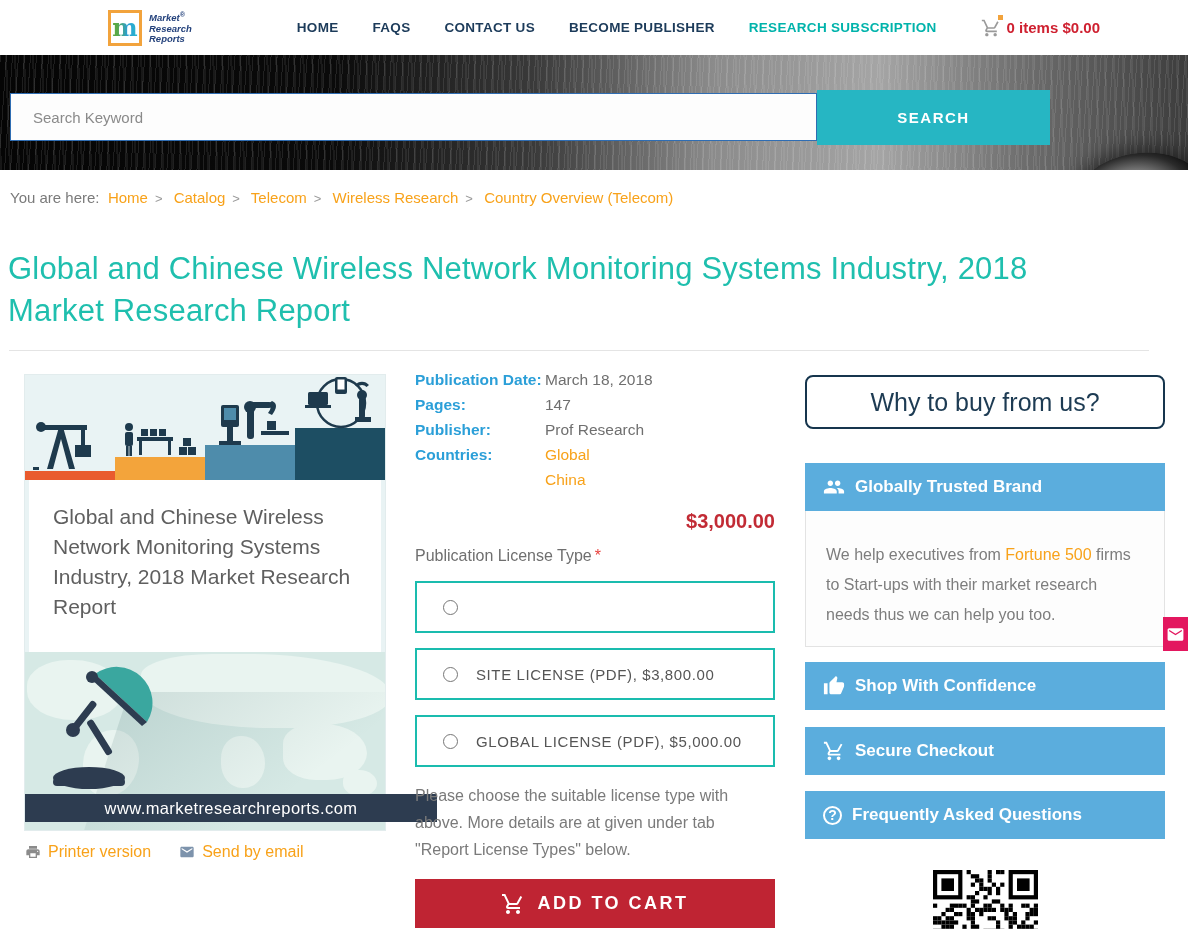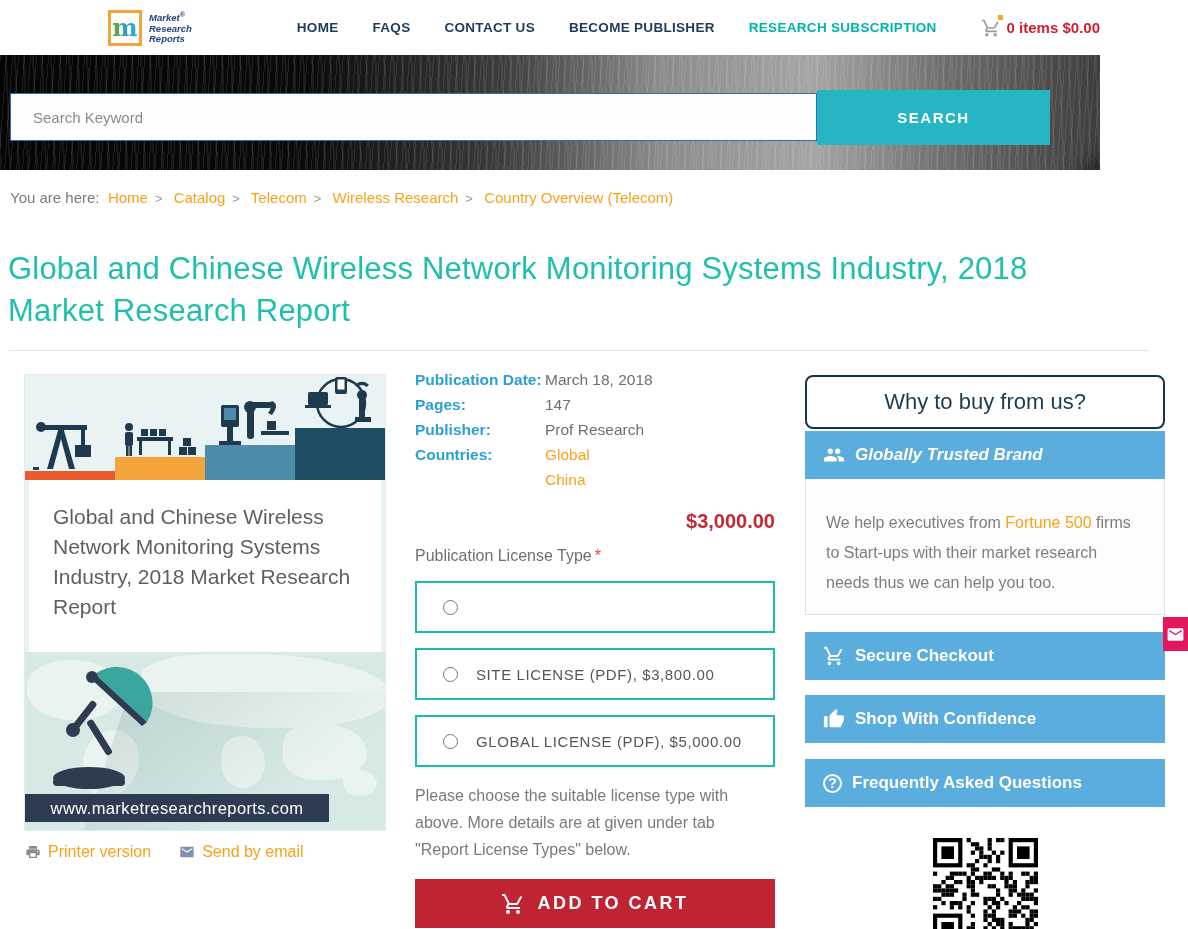--- a/index.html
+++ b/index.html
@@ -17,21 +17,21 @@
   .nav { display:flex; align-items:center; gap:34px; margin-left:auto; }
   .nav a { text-decoration:none; font-size:13.5px; font-weight:bold; letter-spacing:.3px; color:#1c3b5a; cursor:pointer; }
   .nav a.nav-accent { color:#00b3ab; }
   .cart-link { display:flex; align-items:center; gap:6px; margin-left:44px; margin-right:88px; cursor:pointer; text-decoration:none; }
   .cart-ico { position:relative; width:20px; height:20px; color:#9a9a9a; }
   .cart-ico svg { width:20px; height:20px; fill:currentColor; }
   .cart-badge { position:absolute; right:-2px; top:-3px; width:5px; height:5px; background:#f2a33c; }
   .cart-text { font-size:15px; font-weight:bold; color:#cf2030; }
 
   
-  .hero { position:absolute; left:0; top:55px; width:1100px; height:115px; background:#0c0c0c; overflow:hidden; }
+  .hero { position:absolute; left:0; top:55px; width:1188px; height:115px; background:#0c0c0c; overflow:hidden; }
   .hero-photo { position:absolute; inset:0;
     background:
       repeating-linear-gradient(94deg, rgba(255,255,255,.10) 0 1px, rgba(0,0,0,0) 1px 6px),
       repeating-linear-gradient(88deg, rgba(255,255,255,.07) 0 2px, rgba(0,0,0,0) 2px 9px),
       linear-gradient(90deg,#050505 0%,#0a0a0a 28%,#3a3a3a 45%,#8b8b8b 60%,#a5a5a5 74%,#6e6e6e 86%,#3c3c3c 100%);
   }
   .cat-eye { position:absolute; border-radius:50%; }
   .cat-eye.e1 { left:1075px; top:98px; width:130px; height:86px;
     background:radial-gradient(ellipse at 45% 45%, #e9e9e9 0 12%, #8f8f8f 26%, #2a2a2a 55%, #0c0c0c 70%);
     box-shadow:0 0 18px 6px rgba(0,0,0,.45); transform:rotate(-8deg); }
@@ -57,21 +57,21 @@
 
   
   .cover { position:relative; width:360px; height:455px; background:#e9f3f4; box-shadow:0 0 0 1px #e2eced; }
   .cover-illustration { position:absolute; left:0; top:0; width:360px; height:105px; }
   .cover-card { position:absolute; left:4px; top:105px; width:352px; height:172px; background:#fff; padding:22px 20px 0 24px; }
   .cover-card-text { font-size:21px; color:#5f5f5f; line-height:30px; }
   .cover-map { position:absolute; left:0; top:277px; width:360px; height:178px; background:#d6e9e5; overflow:hidden; }
   .map-blob { position:absolute; background:#e9f4f0; border-radius:45% 55% 50% 50%; }
   .lamp-shadow { position:absolute; left:78px; top:40px; width:260px; height:160px; background:linear-gradient(135deg, rgba(40,90,90,.14), rgba(40,90,90,0) 70%); transform:skewX(-18deg); }
   .lamp { position:absolute; left:18px; top:8px; }
-  .cover-urlbar { position:absolute; left:0; top:419px; width:304px; height:28px; background:#2d3c50; color:#fff; font-size:16.5px; letter-spacing:.4px; display:flex; align-items:center; justify-content:center; }
+  .cover-urlbar { position:absolute; left:0; top:419px; width:412px; height:28px; background:#2d3c50; color:#fff; font-size:16.5px; letter-spacing:.4px; display:flex; align-items:center; justify-content:center; }
   .cover-actions { position:absolute; left:0; top:468px; display:flex; gap:28px; align-items:center; }
   .cover-actions a { display:flex; align-items:center; gap:7px; color:#f8a21a; font-size:16px; text-decoration:none; cursor:pointer; }
   .mini-ico { width:16px; height:16px; color:#8b8b8b; display:inline-flex; }
   .mini-ico svg { width:16px; height:16px; fill:currentColor; }
   .mini-ico.mail { color:#7d93ac; }
 
   
   .detail-row { display:flex; height:25px; align-items:flex-start; }
   .detail-label { width:130px; font-size:15.5px; font-weight:bold; color:#2b9fd8; }
   .detail-value { font-size:15.5px; color:#6f6f6f; }
@@ -81,26 +81,26 @@
   .req { color:#e8413d; margin-left:3px; }
   .license-option { display:flex; align-items:center; gap:18px; height:52px; border:2px solid #1abcae; margin-bottom:15px; padding-left:26px; cursor:pointer; background:#fff; }
   .license-option input { width:15px; height:15px; accent-color:#bbb; cursor:pointer; }
   .license-option .opt-label { font-size:15px; color:#555; letter-spacing:.6px; }
   .license-note { font-size:16px; color:#7a7a7a; line-height:27px; margin-top:2px; width:352px; }
   .add-cart-btn { margin-top:16px; width:360px; height:49px; background:#bf2433; color:#fff; border:none; font-family:"Liberation Sans",sans-serif; font-size:18px; font-weight:bold; letter-spacing:2.5px; cursor:pointer; display:flex; align-items:center; justify-content:center; gap:12px; }
   .add-cart-btn .btn-cart-ico { width:24px; height:24px; color:#fff; }
   .add-cart-btn .btn-cart-ico svg { width:24px; height:24px; fill:currentColor; }
 
   
-  .why-box { width:360px; height:54px; border:2px solid #16354d; border-radius:8px; display:flex; align-items:center; justify-content:center; font-size:22px; color:#1d3b53; background:#fff; }
+  .why-box { width:360px; height:54px; border:2px solid #16354d; border-radius:8px; display:flex; align-items:center; justify-content:center; font-size:25px; color:#1d3b53; background:#fff; }
   .side-bar { width:360px; height:48px; background:#5baddd; color:#fff; display:flex; align-items:center; gap:10px; padding-left:18px; font-size:17px; font-weight:bold; cursor:pointer; }
   .side-bar .bar-ico { width:22px; height:22px; display:inline-flex; color:#fff; }
   .side-bar .bar-ico svg { width:22px; height:22px; fill:currentColor; }
   .q-circle { width:19px; height:19px; border:2px solid #fff; border-radius:50%; font-size:14px; font-weight:bold; display:flex; align-items:center; justify-content:center; }
-  .bar1 { margin-top:2px;font-style:italic; }
+  .bar1 { margin-top:34px; }
   .trusted-body { width:360px; background:#fdfdfd; border:1px solid #e3e3e3; border-top:none; padding:29px 20px 16px 20px; font-size:16px; color:#7d7d7d; line-height:30px; }
   .trusted-body a { color:#f8a21a; text-decoration:none; cursor:pointer; }
   .bar2 { margin-top:15px; }
   .bar3 { margin-top:17px; }
   .bar4 { margin-top:16px; }
   .qr-wrap { margin:31px auto 0 auto; width:105px; height:105px; }
 
   
   .email-tab { position:absolute; right:0; top:617px; width:25px; height:34px; background:#e3175f; display:flex; align-items:center; justify-content:flex-start; padding-left:3px; cursor:pointer; }
   .email-tab svg { width:19px; height:19px; fill:#fff; }
@@ -331,36 +331,36 @@
         <svg viewBox="0 0 24 24">
             <path d="M16 11c1.66 0 2.99-1.34 2.99-3S17.66 5 16 5s-3 1.34-3 3 1.34 3 3 3zm-8 0c1.66 0 2.99-1.34 2.99-3S9.66 5 8 5 5 6.34 5 8s1.34 3 3 3zm0 2c-2.33 0-7 1.17-7 3.5V19h14v-2.5c0-2.33-4.67-3.5-7-3.5zm8 0c-.29 0-.62.02-.97.05 1.16.84 1.97 1.97 1.97 3.45V19h6v-2.5c0-2.33-4.67-3.5-7-3.5z"></path>
           </svg>
       </span>
       <span>Globally Trusted Brand</span>
     </div>
     <div class="trusted-body">
       <span>We help executives from </span><a>Fortune 500</a><span> firms to Start-ups with their market research needs thus we can help you too.</span>
     </div>
 
+    <div class="side-bar bar2">
+      <span class="bar-ico">
+        <svg viewBox="0 0 24 24">
+            <path d="M1 21h4V9H1v12zM23 10c0-1.1-.9-2-2-2h-6.31l.95-4.57.03-.32c0-.41-.17-.79-.44-1.06L14.17 1 7.59 7.59C7.22 7.95 7 8.45 7 9v10c0 1.1.9 2 2 2h9c.83 0 1.54-.5 1.84-1.22l3.02-7.05c.09-.23.14-.47.14-.73v-2z"></path>
+          </svg>
+      </span>
+      <span>Shop With Confidence</span>
+    </div>
+
     <div class="side-bar bar3">
       <span class="bar-ico">
         <svg viewBox="0 0 24 24">
             <path d="M17 18c-1.1 0-2 .9-2 2s.9 2 2 2 2-.9 2-2-.9-2-2-2zM7 18c-1.1 0-2 .9-2 2s.9 2 2 2 2-.9 2-2-.9-2-2-2zM7.17 14.75l.03-.12.9-1.63h7.45c.75 0 1.41-.41 1.75-1.03l3.86-7.01L19.42 4l-3.87 7H8.53L4.27 2H1v2h2l3.6 7.59-1.35 2.45c-.16.28-.25.61-.25.96 0 1.1.9 2 2 2h12v-2H7.42c-.13 0-.25-.11-.25-.25z"></path>
           </svg>
       </span>
       <span>Secure Checkout</span>
-    </div>
-
-    <div class="side-bar bar2">
-      <span class="bar-ico">
-        <svg viewBox="0 0 24 24">
-            <path d="M1 21h4V9H1v12zM23 10c0-1.1-.9-2-2-2h-6.31l.95-4.57.03-.32c0-.41-.17-.79-.44-1.06L14.17 1 7.59 7.59C7.22 7.95 7 8.45 7 9v10c0 1.1.9 2 2 2h9c.83 0 1.54-.5 1.84-1.22l3.02-7.05c.09-.23.14-.47.14-.73v-2z"></path>
-          </svg>
-      </span>
-      <span>Shop With Confidence</span>
     </div>
 
     <div class="side-bar bar4">
       <span class="q-circle">?</span>
       <span>Frequently Asked Questions</span>
     </div>
 
     <div class="qr-wrap" id="qr"><svg width="105" height="105" viewBox="0 0 105 105">
           <rect width="105" height="105" fill="#fff"></rect>
           <rect x="33.6" y="0" width="4.2" height="4.2" fill="#000"></rect>

